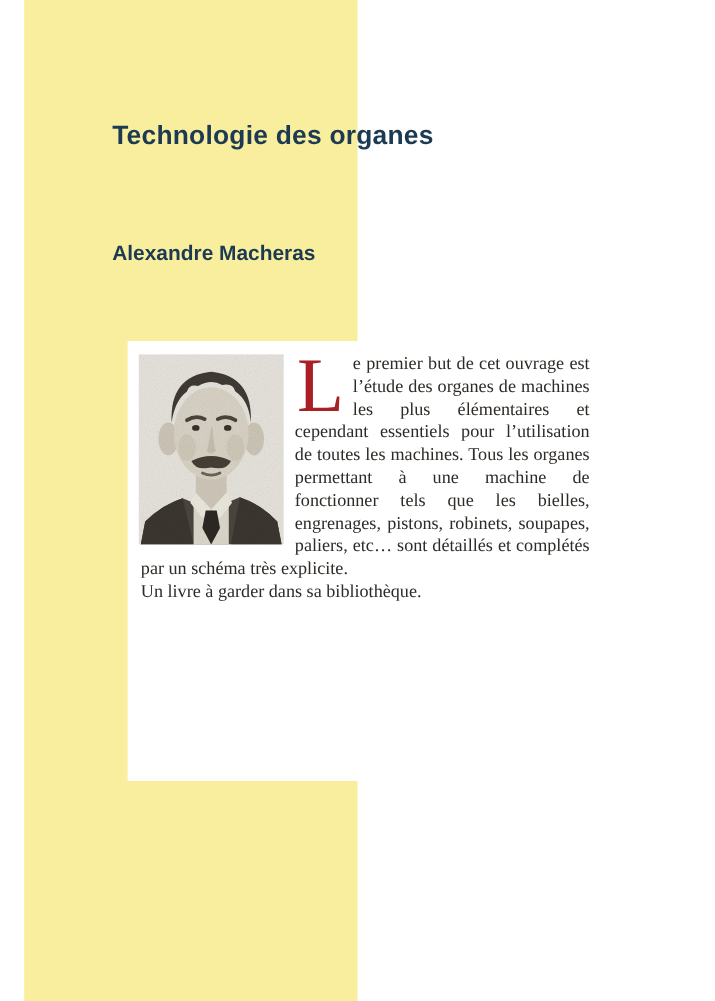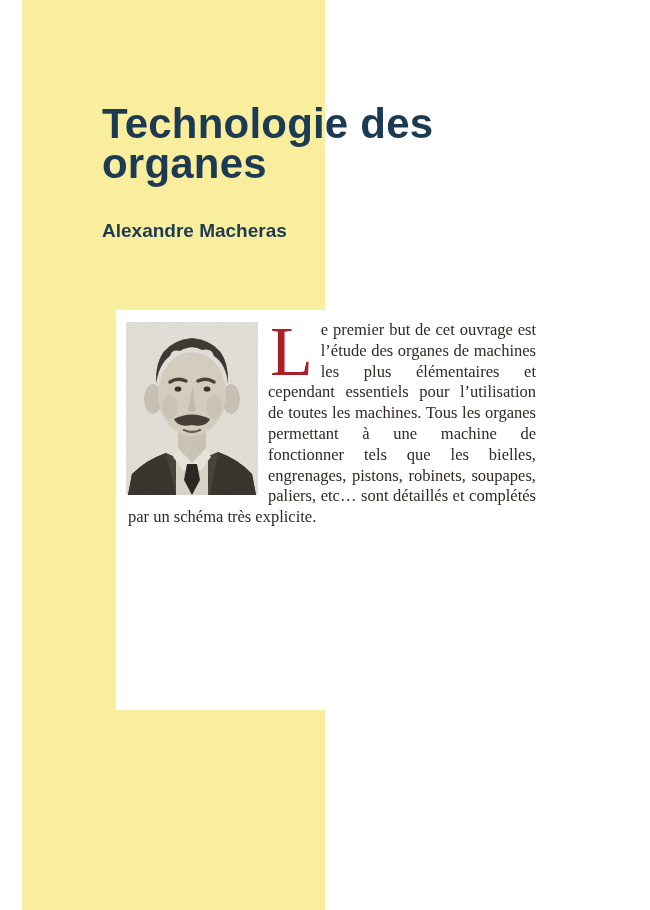--- a/index.html
+++ b/index.html
@@ -8,21 +8,21 @@
     background:#ffffff;
     font-family:"Liberation Serif", serif;
   }
   .yellow-panel{
     position:absolute;left:22px;top:0;width:303px;height:910px;
     background:#f8ee9e;
   }
   .title{
     position:absolute;left:102px;top:104px;width:470px;margin:0;
     font-family:"Liberation Sans", sans-serif;
-    font-weight:bold;font-size:42px;line-height:40px;
+    font-weight:bold;font-size:24px;line-height:40px;
     color:#1d3a53;letter-spacing:0.2px;
   }
   .title-line{display:block;}
   .author{
     position:absolute;left:102px;top:218px;
     font-family:"Liberation Sans", sans-serif;
     font-weight:bold;font-size:19px;line-height:26px;
     color:#1d3a53;
   }
   .white-block{
@@ -106,14 +106,15 @@
 
       <path d="M58,108 Q66,112 74,108" stroke="#6b6355" stroke-width="2.5" fill="none" stroke-linecap="round"></path>
 
       <rect width="132" height="173" filter="url(#grain)" opacity="0.22" style="mix-blend-mode:multiply"></rect>
     </svg>
   </div>
 
   <p class="para-1"><span class="dropcap">L</span><span>e premier but de cet ouvrage est l’étude des organes de machines les plus élémentaires et cependant essentiels pour l’utilisation de toutes les machines. Tous les organes permettant à une machine de fonctionner tels que les bielles, engrenages, pistons, robinets, soupapes, paliers, etc… sont détaillés et complétés par un schéma très explicite.</span></p>
 
 
+  <p class="para-3">Un livre à garder dans sa bibliothèque.</p>
 
 </div>
 
 </body></html>

